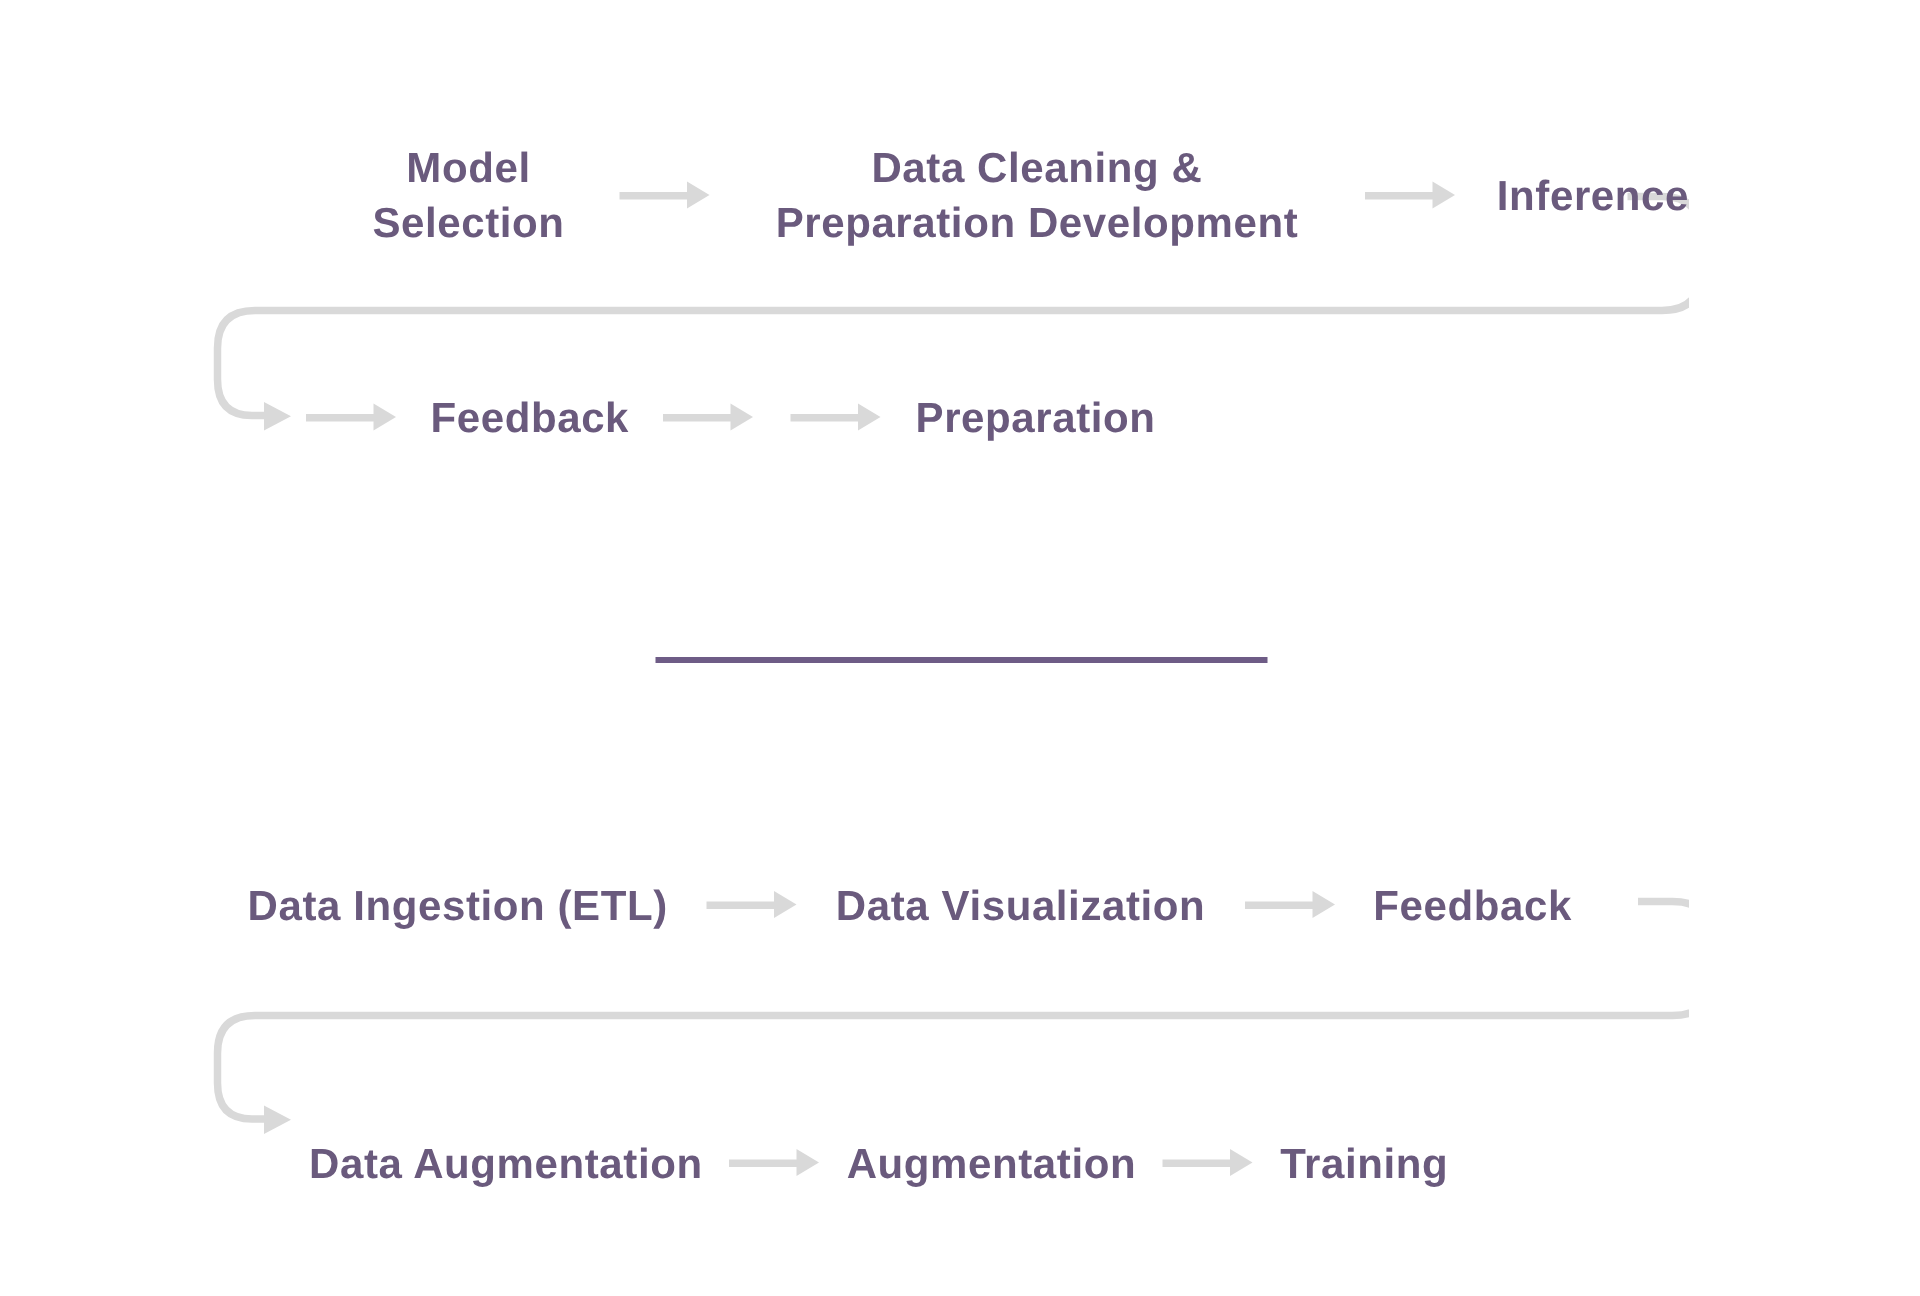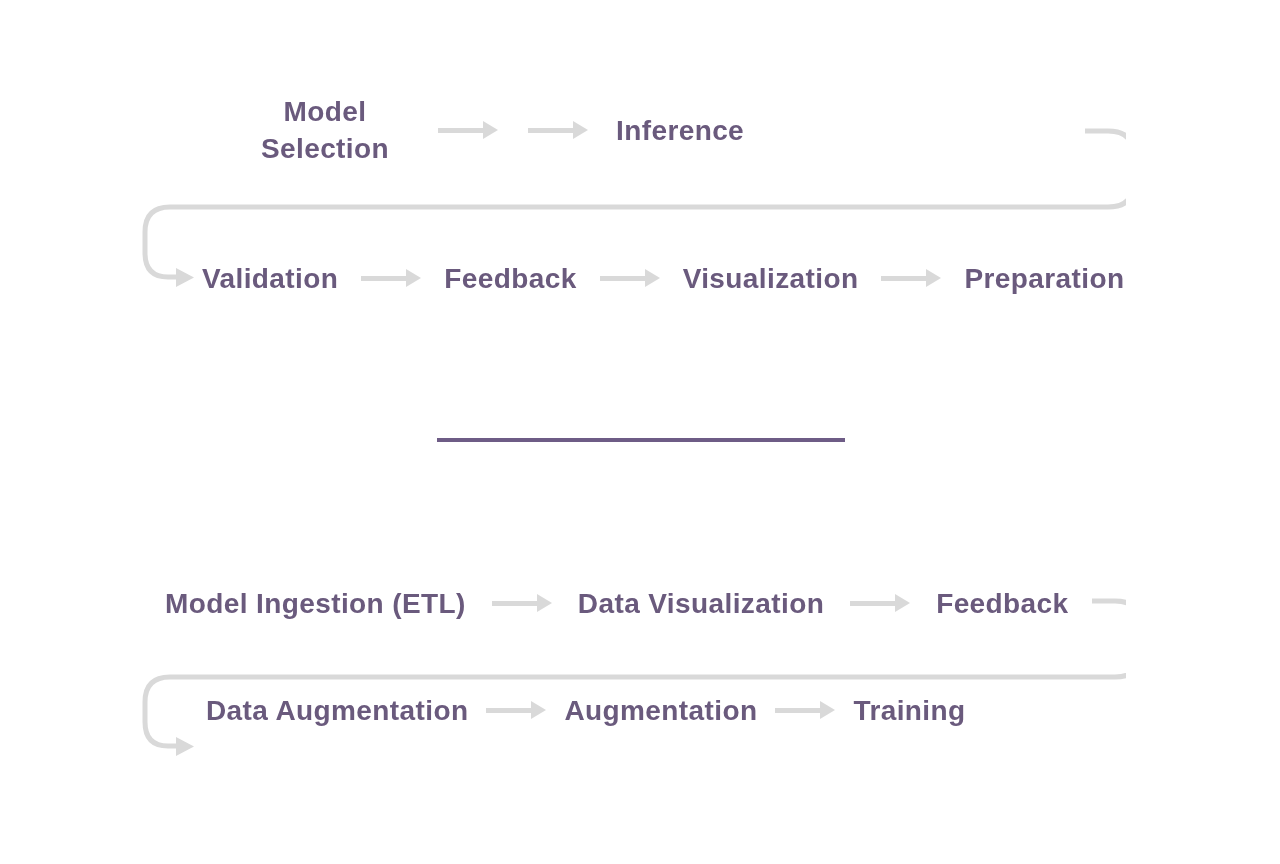--- a/index.html
+++ b/index.html
@@ -88,45 +88,44 @@
     <path class="loop-path" d="M 1085 131 H 1108 Q 1133 131 1133 154 V 184 Q 1133 207 1108 207 H 170 Q 145 207 145 232 V 253 Q 145 277 168 277 H 176"></path>
     <polygon class="loop-head" points="176,268 194,277.5 176,287"></polygon>
 
     <path class="loop-path" d="M 1092 601 H 1115 Q 1140 601 1140 624 V 654 Q 1140 677 1115 677 H 170 Q 145 677 145 702 V 722 Q 145 746 168 746 H 176"></path>
     <polygon class="loop-head" points="176,737 194,746.5 176,756"></polygon>
   </svg>
 
   <div class="flow-row" style="left:240px; top:90px; height:80px; gap:26px">
     <div class="step wrap-2 w-model">Model Selection</div>
     <span class="arrow"></span>
+    <div class="step wrap-2 w-cleaning">Data Cleaning &amp; Preparation Development</div>
     <span class="arrow"></span>
     <div class="step">Inference</div>
   </div>
 
   <div class="flow-row" style="left:202px; top:252px; height:52px; gap:21px">
-    <div class="step">Validation</div>
     <span class="arrow"></span>
     <div class="step">Feedback</div>
     <span class="arrow"></span>
-    <div class="step">Visualization</div>
     <span class="arrow"></span>
     <div class="step">Preparation</div>
   </div>
 
   <div class="divider"></div>
 
   <div class="flow-row" style="left:165px; top:577px; height:52px; gap:24px">
-    <div class="step">Model Ingestion (ETL)</div>
+    <div class="step">Data Ingestion (ETL)</div>
     <span class="arrow"></span>
     <div class="step">Data Visualization</div>
     <span class="arrow"></span>
     <div class="step">Feedback</div>
   </div>
 
-  <div class="flow-row" style="left:206px; top:684px; height:52px; gap:16px">
+  <div class="flow-row" style="left:206px; top:749px; height:52px; gap:16px">
     <div class="step">Data Augmentation</div>
     <span class="arrow"></span>
     <div class="step">Augmentation</div>
     <span class="arrow"></span>
     <div class="step">Training</div>
   </div>
 
 </div>
 
 </body></html>

